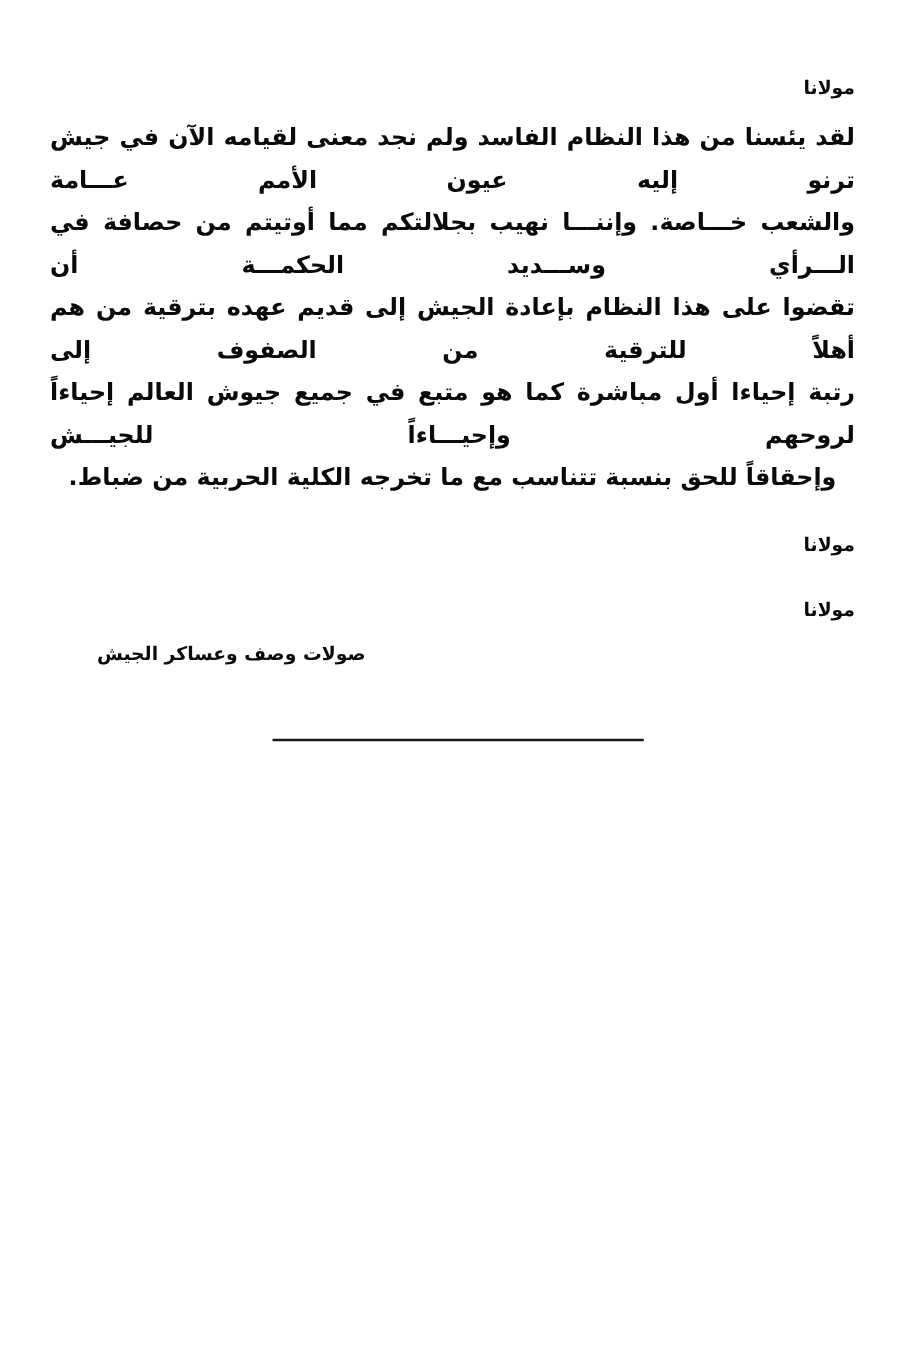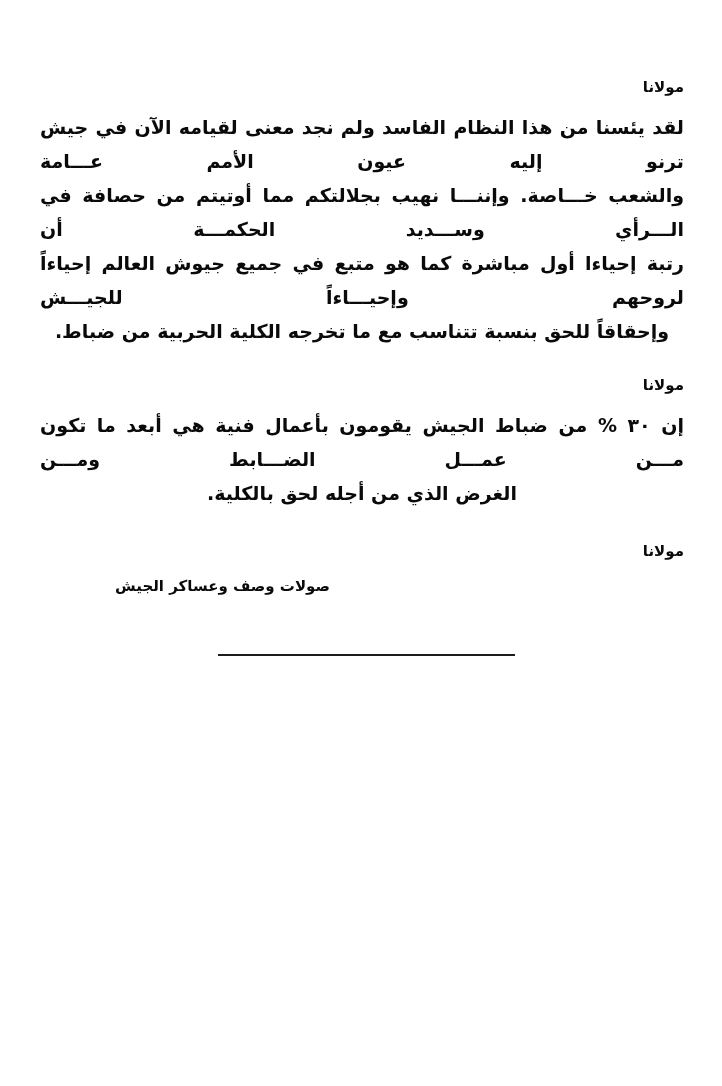--- a/index.html
+++ b/index.html
@@ -14,21 +14,21 @@
     font-family: "DejaVu Sans", sans-serif;
     color: #0a0a0a;
   }
   .page {
     position: relative;
     width: 722px;
     height: 886px;
     background: #ffffff;
     direction: rtl;
     box-sizing: border-box;
-    padding: 76px 38px 0 40px;
+    padding: 59px 38px 0 40px;
     font-weight: 700;
   }
   .section-heading {
     font-size: 15px;
     line-height: 22px;
     text-align: right;
     margin-bottom: 12px;
   }
   .para {
     font-size: 19px;
@@ -44,52 +44,49 @@
     text-align: center;
   }
   .section-1 { margin-bottom: 26px; }
   .section-2 { margin-bottom: 30px; }
   .section-3 { margin-bottom: 0; }
   .signature {
     margin-left: 0;
     margin-right: 354px;
     font-size: 15px;
     line-height: 24px;
-    text-align: right;
+    text-align: center;
     white-space: nowrap;
   }
   .divider {
     margin-top: 56px;
     margin-right: 169px;
     width: 297px;
     height: 2px;
     background: #1c1c1c;
   }
 </style>
 </head>
 <body>
 
 <div class="page">
 
   <div class="section section-1">
     <div class="section-heading">مولانا</div>
     <div class="para">
       <div class="line justified">لقد يئسنا من هذا النظام الفاسد ولم نجد معنى لقيامه الآن في جيش ترنو إليه عيون الأمم عـــامة</div>
       <div class="line justified">والشعب خـــاصة. وإننـــا نهيب بجلالتكم مما أوتيتم من حصافة في الـــرأي وســـديد الحكمـــة أن</div>
+      <div class="line justified">تقضوا على هذا النظام بإعادة الجيش إلى قديم عهده بترقية من هم أهلاً للترقية من الصفوف إلى</div>
       <div class="line justified">رتبة إحياءا أول مباشرة كما هو متبع في جميع جيوش العالم إحياءاً لروحهم وإحيـــاءاً للجيـــش</div>
       <div class="line lastline">وإحقاقاً للحق بنسبة تتناسب مع ما تخرجه الكلية الحربية من ضباط.</div>
     </div>
   </div>
 
   <div class="section section-2">
     <div class="section-heading">مولانا</div>
-    <div class="para">
-      <div class="line justified">إن ٣٠ % من ضباط الجيش يقومون بأعمال فنية هي أبعد ما تكون مـــن عمـــل الضـــابط ومـــن</div>
-      <div class="line lastline">الغرض الذي من أجله لحق بالكلية.</div>
-    </div>
   </div>
 
   <div class="section section-3">
     <div class="section-heading">مولانا</div>
     <div class="para">
     </div>
   </div>
 
   <div class="signature">صولات وصف وعساكر الجيش</div>
 

